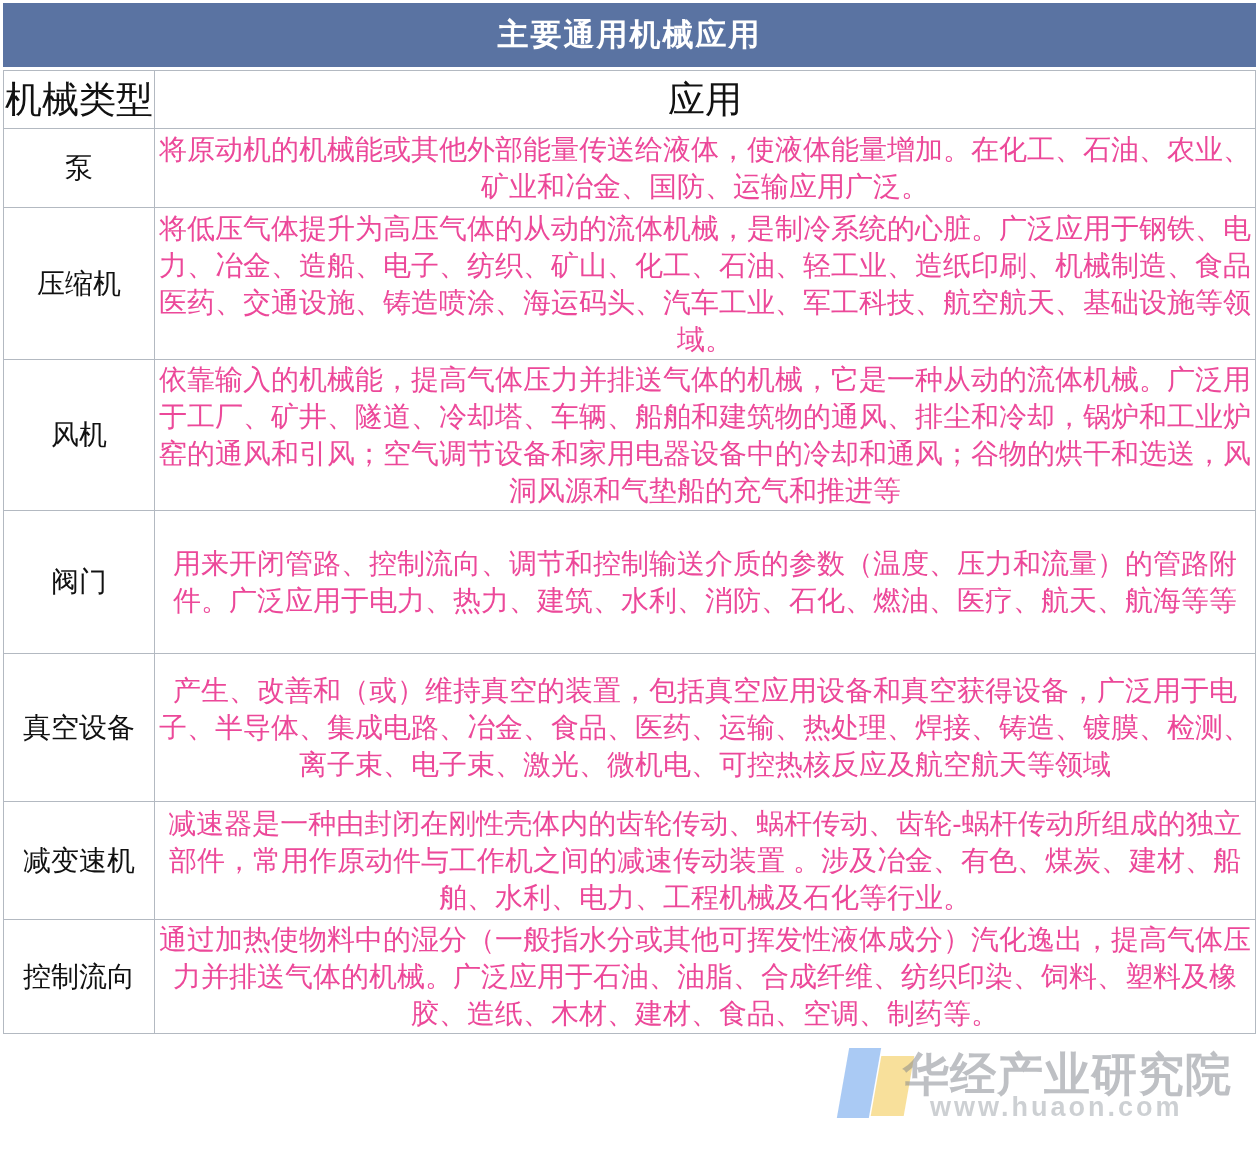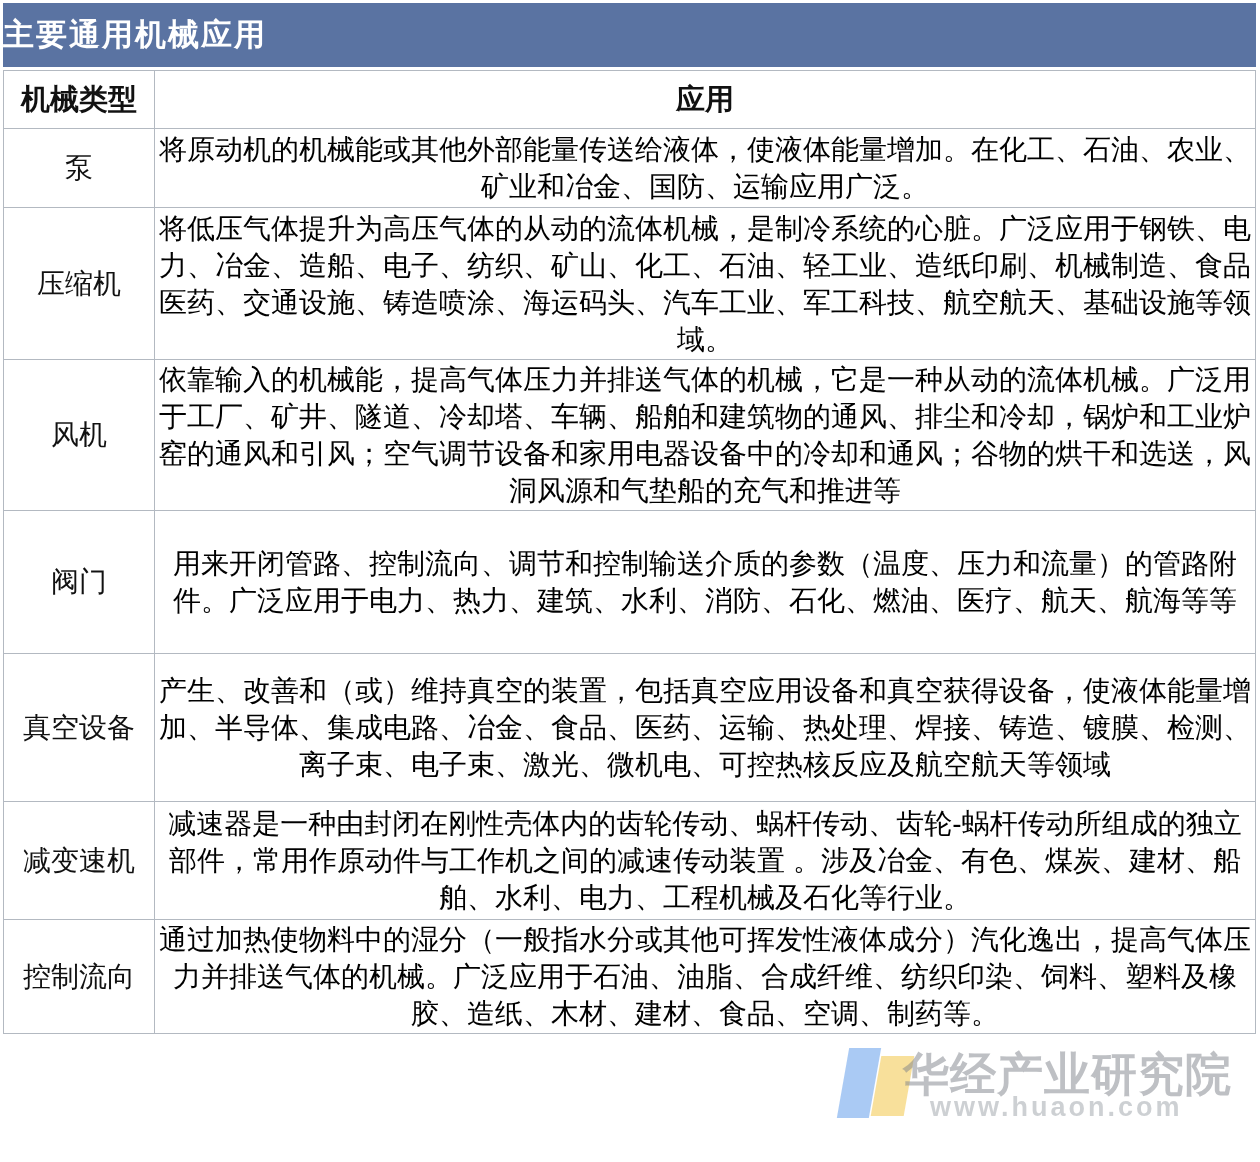--- a/index.html
+++ b/index.html
@@ -24,56 +24,56 @@
   .sheet{
     position:absolute;
     left:3px; top:3px; right:4px; bottom:2px;
   }
   .title-bar{
     height:64px;
     background:var(--header-bg);
     color:var(--header-text);
     display:flex;
     align-items:center;
-    justify-content:flex-start;
+    justify-content:center;
     font-size:31px;
     font-weight:bold;
     letter-spacing:2px;
   }
   table{
     width:100%;
     margin-top:3px;
     border-collapse:collapse;
     table-layout:fixed;
   }
   col.c-type{width:151px;}
   th,td{
     border:1px solid var(--border);
     vertical-align:middle;
     overflow:hidden;
   }
   th{
     height:58px;
-    font-size:29px;
-    font-weight:bold;
+    font-size:37px;
+    font-weight:normal;
     color:#111;
   }
   .type-cell{
     text-align:center;
     font-size:28px;
     line-height:36px;
     padding:0 3px;
     color:#111;
   }
   .app-cell{
     text-align:center;
     font-size:28px;
     line-height:37px;
     padding:1px 0;
-    color:#000000;
+    color:#ec4899;
   }
   
   .watermark{
     position:absolute;
     left:0; top:0; width:100%; height:100%;
     pointer-events:none;
   }
   .wm-shape{
     position:absolute;
     display:block;
@@ -142,21 +142,21 @@
           <tr style="height: 147px;">
     <td class="type-cell">风机</td>
     <td class="app-cell">依靠输入的机械能，提高气体压力并排送气体的机械，它是一种从动的流体机械。广泛用于工厂、矿井、隧道、冷却塔、车辆、船舶和建筑物的通风、排尘和冷却，锅炉和工业炉窑的通风和引风；空气调节设备和家用电器设备中的冷却和通风；谷物的烘干和选送，风洞风源和气垫船的充气和推进等</td>
   </tr>
           <tr style="height: 143px;">
     <td class="type-cell">阀门</td>
     <td class="app-cell">用来开闭管路、控制流向、调节和控制输送介质的参数（温度、压力和流量）的管路附件。广泛应用于电力、热力、建筑、水利、消防、石化、燃油、医疗、航天、航海等等</td>
   </tr>
           <tr style="height: 148px;">
     <td class="type-cell">真空设备</td>
-    <td class="app-cell">产生、改善和（或）维持真空的装置，包括真空应用设备和真空获得设备，使液体能量增加、半导体、集成电路、冶金、食品、医药、运输、热处理、焊接、铸造、镀膜、检测、离子束、电子束、激光、微机电、可控热核反应及航空航天等领域</td>
+    <td class="app-cell">产生、改善和（或）维持真空的装置，包括真空应用设备和真空获得设备，广泛用于电子、半导体、集成电路、冶金、食品、医药、运输、热处理、焊接、铸造、镀膜、检测、离子束、电子束、激光、微机电、可控热核反应及航空航天等领域</td>
   </tr>
           <tr style="height: 118px;">
     <td class="type-cell">减变速机</td>
     <td class="app-cell">减速器是一种由封闭在刚性壳体内的齿轮传动、蜗杆传动、齿轮-蜗杆传动所组成的独立部件，常用作原动件与工作机之间的减速传动装置 。涉及冶金、有色、煤炭、建材、船舶、水利、电力、工程机械及石化等行业。</td>
   </tr>
           <tr style="height: 112px;">
     <td class="type-cell">控制流向</td>
     <td class="app-cell">通过加热使物料中的湿分（一般指水分或其他可挥发性液体成分）汽化逸出，提高气体压力并排送气体的机械。广泛应用于石油、油脂、合成纤维、纺织印染、饲料、塑料及橡胶、造纸、木材、建材、食品、空调、制药等。</td>
   </tr>
         </tbody>

